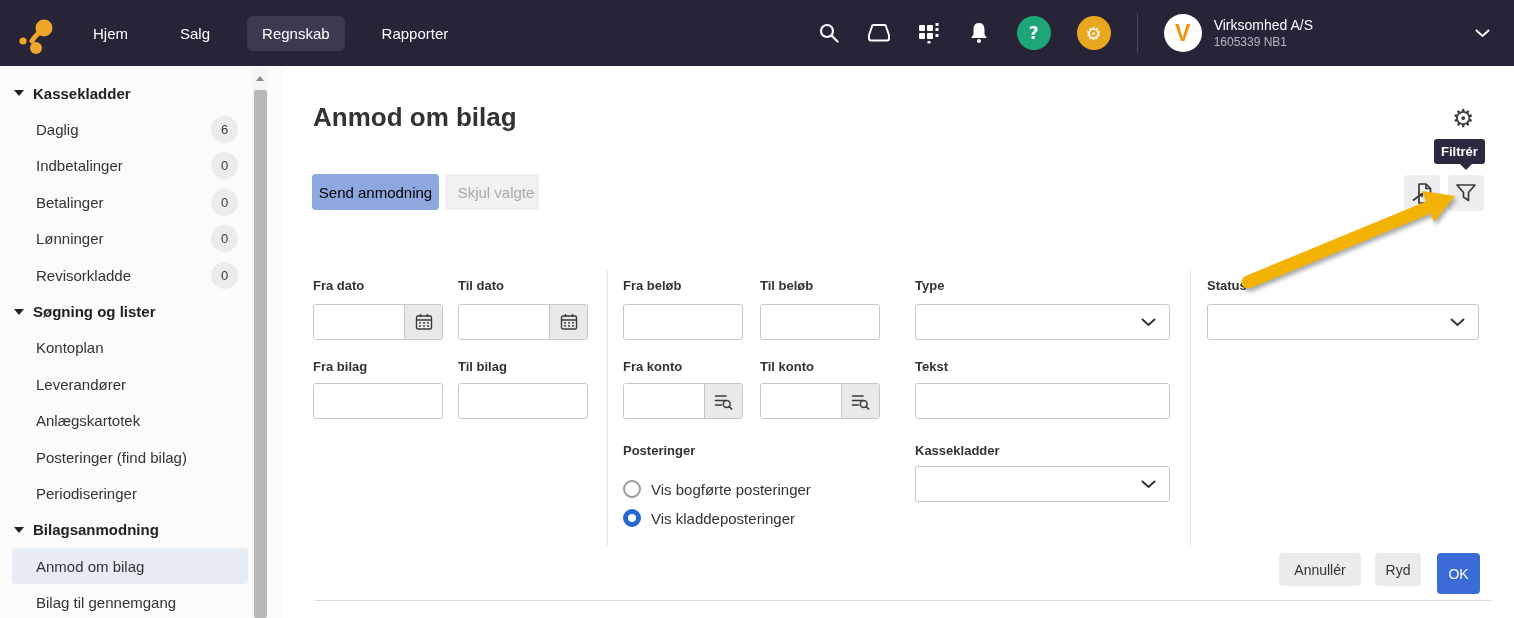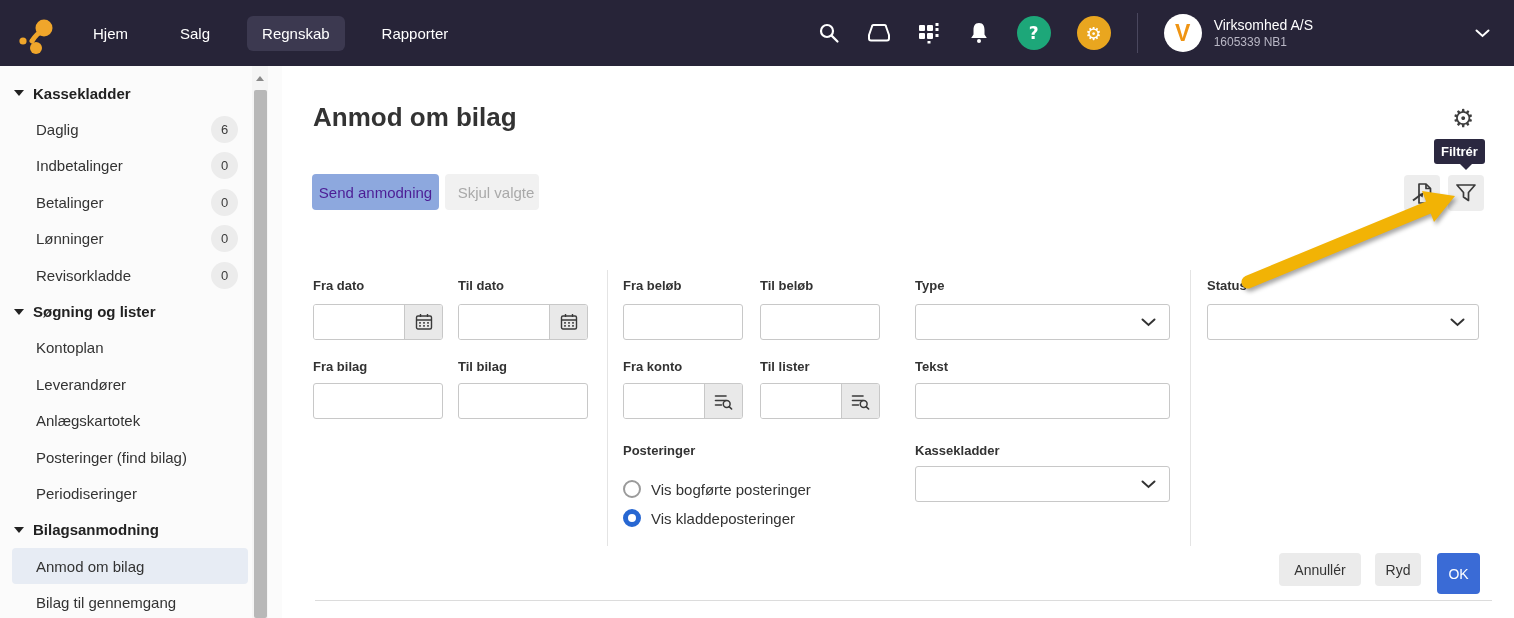--- a/index.html
+++ b/index.html
@@ -38,21 +38,21 @@
   .srow.selected { background:#e7ecf4; border-radius:4px; margin:0 34px 0 12px; padding-left:24px; }
   .scrolltrack { position:absolute; top:66px; left:252px; width:16px; height:552px; background:#f5f5f5; }
   .scroll-up { position:absolute; top:10px; left:4px; width:0; height:0; border-left:4px solid transparent;
                border-right:4px solid transparent; border-bottom:5px solid #8a8a8a; }
   .scrollthumb { position:absolute; top:24px; left:1.5px; width:13px; height:528px; background:#b8b8b8; border-radius:2px; }
 
   
   .main { position:absolute; top:66px; left:282px; width:1232px; height:552px; background:#fff; }
   .page-title { position:absolute; left:31px; top:36px; font-size:26px; color:#333; }
   .btn { border:none; border-radius:4px; font-size:15px; cursor:pointer; font-family:inherit; }
-  .btn-send { position:absolute; left:30px; top:108px; width:127px; height:36px; background:#8da8de; color:#4c1d95; }
+  .btn-send { position:absolute; left:30px; top:108px; width:127px; height:36px; background:#8da8de; color:#000000; }
   .btn-hide { position:absolute; left:163px; top:108px; width:94px; height:36px; background:#f1f1f1; color:#a9a9a9;padding-left:8px; }
   .gear-top { position:absolute; left:1170px; top:40px; font-size:25px; color:#3f3f3f;
               font-family:"DejaVu Sans",sans-serif; cursor:pointer; line-height:1; }
   .tooltip { position:absolute; left:1152px; top:73px; background:#2b2840; color:#fff; font-weight:bold;
              font-size:13px; padding:5px 7px; border-radius:3px; }
   .tooltip:after { content:""; position:absolute; bottom:-6px; left:26px; border-left:6px solid transparent;
                    border-right:6px solid transparent; border-top:6px solid #2b2840; }
   .icon-btn { position:absolute; top:109px; width:36px; height:36px; background:#ededed; border:none;
               border-radius:4px; display:flex; align-items:center; justify-content:center; cursor:pointer; }
   .ib-export { left:1122px; }
@@ -293,21 +293,21 @@
   </div>
   <div class="f-select" style="left:925px; top:238px; width:272px;">
     <svg width="15" height="9" viewBox="0 0 15 9">
         <polyline points="1.5,1.5 7.5,7 13.5,1.5" stroke="#333" stroke-width="2" fill="none" stroke-linecap="round"></polyline>
       </svg>
   </div>
 
   <div class="f-label" style="left:31px; top:293px;">Fra bilag</div>
   <div class="f-label" style="left:176px; top:293px;">Til bilag</div>
   <div class="f-label" style="left:341px; top:293px;">Fra konto</div>
-  <div class="f-label" style="left:478px; top:293px;">Til lister</div>
+  <div class="f-label" style="left:478px; top:293px;">Til konto</div>
   <div class="f-label" style="left:633px; top:293px;">Tekst</div>
 
   <input class="f-input" style="left: 31px; top: 317px; width: 130px;">
   <input class="f-input" style="left: 176px; top: 317px; width: 130px;">
   <div class="f-group" style="left:341px; top:317px; width:120px;">
     <input style="">
     <span class="f-addon">
       <svg width="19" height="17" viewBox="0 0 19 17">
           <g stroke="#3a3a3a" stroke-width="1.6" stroke-linecap="round">
             <line x1="1.5" y1="3" x2="12" y2="3"></line>

